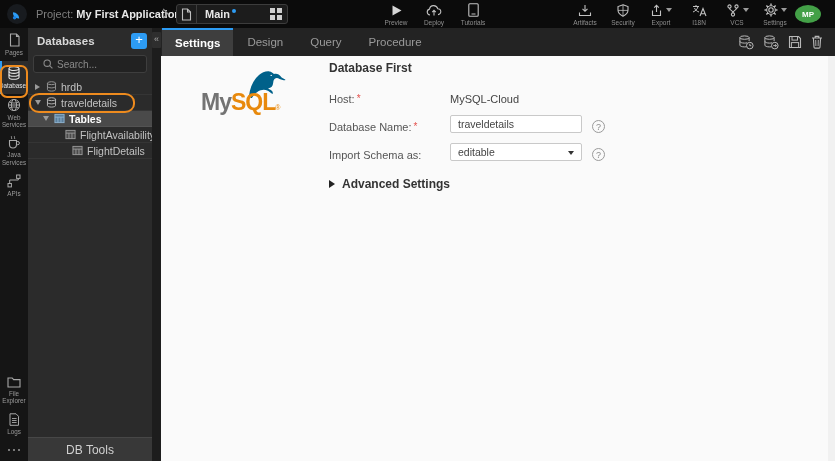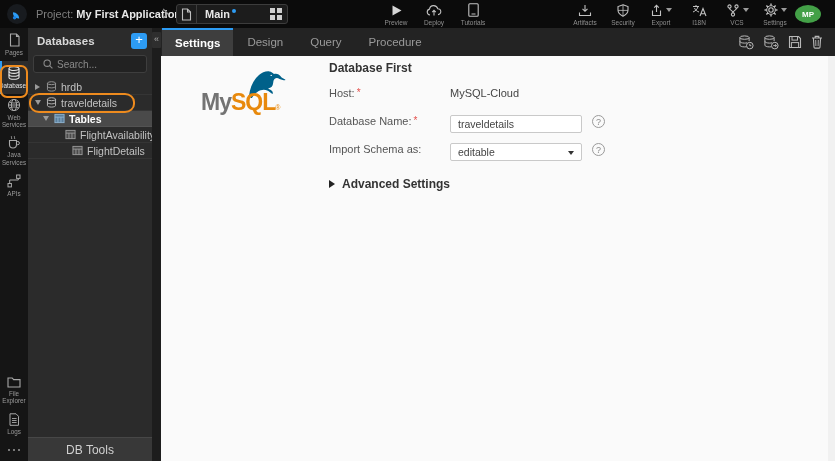--- a/index.html
+++ b/index.html
@@ -97,21 +97,21 @@
 
   .mysql-logo { position:absolute; left:40px; top:12px; width:100px; height:50px; }
   .mysql-word { position:absolute; left:0; bottom:2px; font-size:23px; font-weight:bold;
     letter-spacing:-1px; font-family:"Liberation Sans", sans-serif; }
   .mysql-word .my { color:#737373;margin-top:48px; }
   .mysql-word .sql { color:#e8890c; }
   .mysql-word .reg { color:#e8890c; font-size:7px; font-weight:normal; letter-spacing:0; }
 
   .form-area { position:absolute; left:168px; top:5px; width:460px; }
   .form-h { font-size:12px; font-weight:bold; color:#333; margin-bottom:12px; }
-  .frow { display:flex; align-items:flex-start; margin-bottom:10px; min-height:18px; }
+  .frow { display:flex; align-items:flex-end; margin-bottom:10px; min-height:18px; }
   .flabel { width:121px; font-size:11px; color:#555; flex:none; }
   .req { color:#e4504c; font-size:10px; vertical-align:top; margin-left:2px; }
   .fvalue { font-size:11px; color:#444; }
   .tinput { width:132px; height:18px; border:1px solid #c9c9c9; border-radius:2px; background:#fff;
     font-size:10.5px; color:#444; padding:0 7px; outline:none; font-family:"Liberation Sans", sans-serif; }
   .tselect { position:relative; width:132px; height:18px; border:1px solid #c9c9c9; border-radius:2px;
     background:#fff; font-size:10.5px; color:#444; display:flex; align-items:center; padding:0 7px; cursor:pointer; }
   .tselect .sel-caret { position:absolute; right:7px; top:7px; width:0; height:0;
     border-left:3.5px solid transparent; border-right:3.5px solid transparent; border-top:4.5px solid #333; }
   .help { width:13px; height:13px; border:1px solid #9a9a9a; border-radius:50%; color:#8a8a8a;

